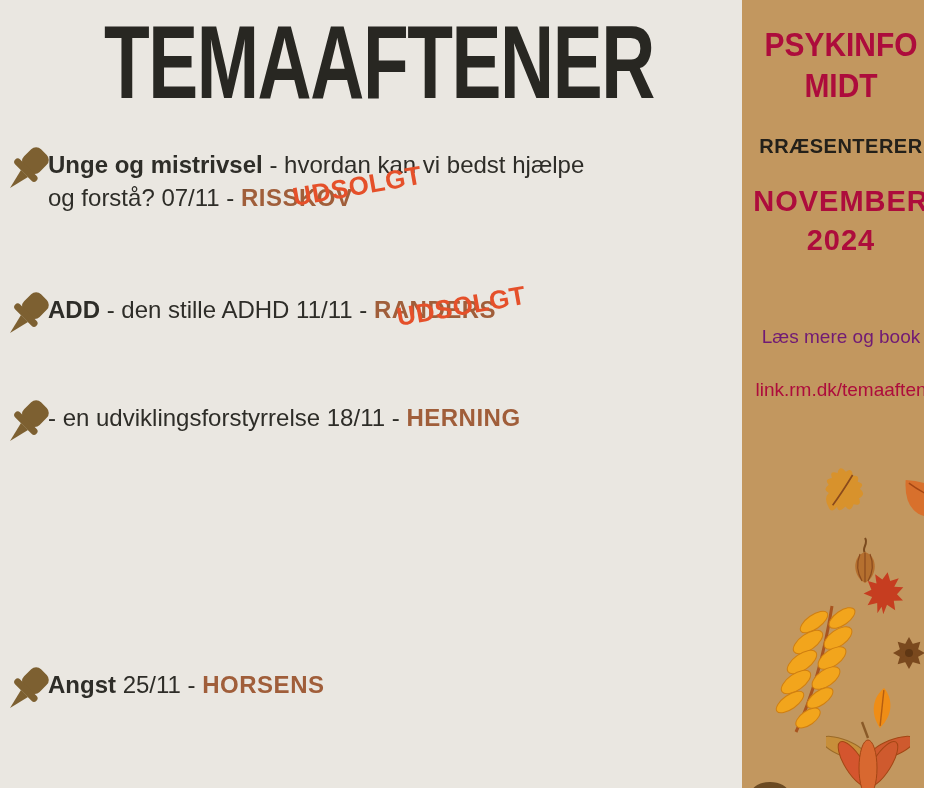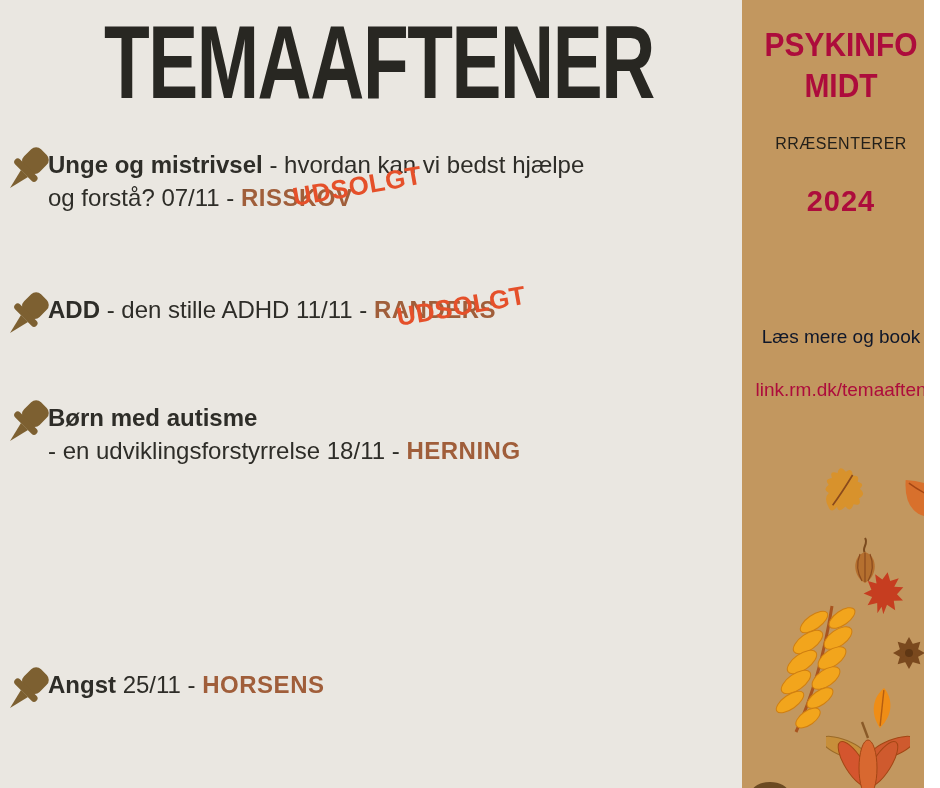--- a/index.html
+++ b/index.html
@@ -31,24 +31,24 @@
     transform:rotate(-10deg);transform-origin:left bottom;white-space:nowrap;
   }
   
   .sidebar{
     position:absolute;left:742px;top:0;width:198px;height:788px;
     background:var(--sidebar-bg,#c2975f);overflow:hidden;
   }
   .sb{position:absolute;left:0;right:0;text-align:center;}
   .brand{top:24px;font-size:34px;line-height:41px;font-weight:bold;
          color:var(--crimson,#ad0c3c);transform:scaleX(.88);transform-origin:50% 0;}
-  .presents{top:135px;font-size:16px;font-weight:normal;letter-spacing:.5px;color:#23201a;}
+  .presents{top:135px;font-size:20px;font-weight:bold;letter-spacing:.5px;color:#23201a;}
   .month{top:182px;font-size:29px;line-height:39px;font-weight:bold;letter-spacing:1px;
          color:var(--crimson,#ad0c3c);}
-  .bookinfo{top:323px;font-size:19px;line-height:28px;color:#0f172a;}
+  .bookinfo{top:323px;font-size:19px;line-height:28px;color:#701a75;}
   .blink{top:379px;font-size:19px;color:var(--crimson,#ad0c3c);}
   .leaf{position:absolute;}
   .leaf svg{display:block;}
 </style>
 </head>
 <body>
 
 <div class="poster">
 
   <div class="title">TEMAAFTENER</div>
@@ -85,21 +85,20 @@
   <div class="event" style="top:401px">
     <span class="pin">
       <svg viewBox="0 0 46 46">
           <polygon points="4,44 15,26 22,33" fill="#7d6031"></polygon>
           <g transform="rotate(45 28 18)" fill="#7d6031">
             <rect x="17" y="4" width="22" height="24" rx="7"></rect>
             <rect x="13" y="26" width="30" height="7" rx="3.5"></rect>
           </g>
         </svg>
     </span>
-    <div class="ln"><span class="b">Børn med autisme</span></div>
     <div class="ln"><span>- en udviklingsforstyrrelse 18/11 - </span><span class="city">HERNING</span></div>
   </div>
 
 
   <div class="event" style="top:668px">
     <span class="pin">
       <svg viewBox="0 0 46 46">
           <polygon points="4,44 15,26 22,33" fill="#7d6031"></polygon>
           <g transform="rotate(45 28 18)" fill="#7d6031">
             <rect x="17" y="4" width="22" height="24" rx="7"></rect>
@@ -110,20 +109,21 @@
     <div class="ln"><span class="b">Angst</span><span> 25/11 - </span><span class="city">HORSENS</span></div>
   </div>
 
   <div class="sidebar">
     <div class="sb brand">
       <div>PSYKINFO</div>
       <div>MIDT</div>
     </div>
     <div class="sb presents">RRÆSENTERER</div>
     <div class="sb month">
+      <div>NOVEMBER</div>
       <div>2024</div>
     </div>
     <div class="sb bookinfo">
       <div>Læs mere og book</div>
     </div>
     <div class="sb blink">link.rm.dk/temaaften</div>
 
     <span class="leaf" style="left:76px;top:464px;transform:rotate(-8deg)">
       <svg width="50" height="50" viewBox="0 0 44 48">
           <path d="M6 40 Q2 30 8 26 Q2 22 9 18 Q5 12 13 12 Q11 4 19 8 Q22 0 27 8 Q34 4 33 13 Q40 12 37 19 Q44 22 38 26 Q44 32 36 35 Q38 43 30 40 Q26 48 22 41 Q14 47 14 40 Q8 46 6 40 Z" fill="#d8922c"></path>

